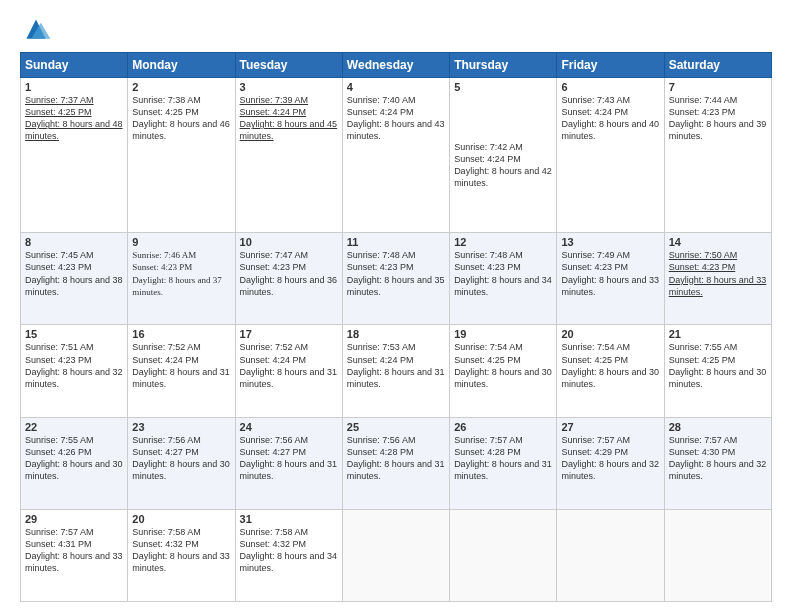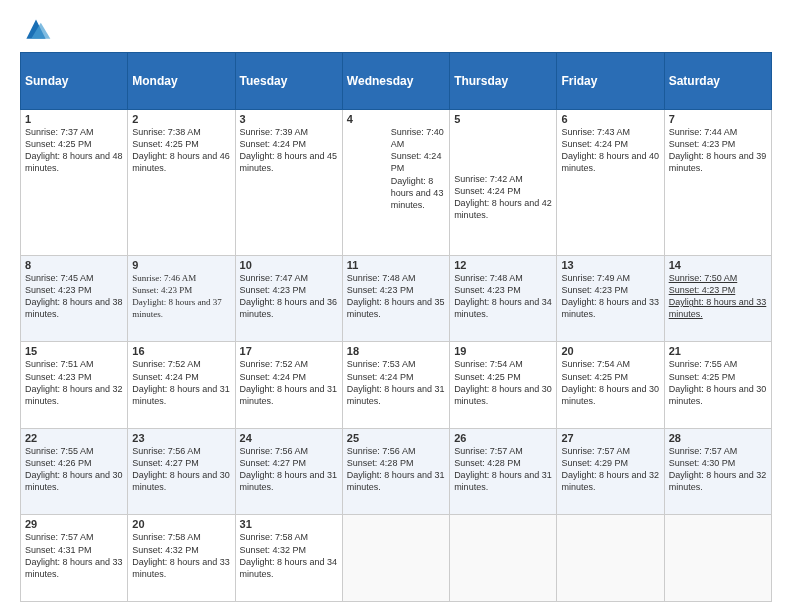--- a/index.html
+++ b/index.html
@@ -56,21 +56,21 @@
       border: 1px solid #ccc;
       border-collapse: collapse;
       width: 100%;
       table-layout: fixed;
     }
     .calendar th {
       background: #2a6db5;
       color: #fff;
       font-size: 12px;
       font-weight: bold;
-      padding: 21px 4px;
+      padding: 5px 4px;
       text-align: left;
       border: 1px solid #1a5a9a;
     }
     .calendar td {
       border: 1px solid #ccc;
       vertical-align: top;
       padding: 3px 4px;
       font-size: 9.5px;
       color: #333;
       background: #fff;
@@ -123,39 +123,39 @@
           <th>Wednesday</th>
           <th>Thursday</th>
           <th>Friday</th>
           <th>Saturday</th>
         </tr>
     </thead>
     <tbody id="calendar-body">
     <tr>
           <td>
             <span class="day-num">1</span>
-            <div class="day-info" style="white-space: pre-line;">Sunrise: 7:37 AM
+            <div class="day-info" style="white-space: pre-line; text-decoration: underline;">Sunrise: 7:37 AM
 Sunset: 4:25 PM
 Daylight: 8 hours and 48 minutes.</div>
           </td>
           <td>
             <span class="day-num">2</span>
             <div class="day-info" style="white-space: pre-line;">Sunrise: 7:38 AM
 Sunset: 4:25 PM
 Daylight: 8 hours and 46 minutes.</div>
           </td>
           <td>
             <span class="day-num">3</span>
-            <div class="day-info" style="white-space: pre-line;">Sunrise: 7:39 AM
+            <div class="day-info" style="white-space: pre-line; text-decoration: underline;">Sunrise: 7:39 AM
 Sunset: 4:24 PM
 Daylight: 8 hours and 45 minutes.</div>
           </td>
           <td>
             <span class="day-num">4</span>
-            <div class="day-info" style="white-space: pre-line; margin-left: 44px;">Sunrise: 7:40 AM
+            <div class="day-info" style="white-space: pre-line;">Sunrise: 7:40 AM
 Sunset: 4:24 PM
 Daylight: 8 hours and 43 minutes.</div>
           </td>
           <td>
             <span class="day-num">5</span>
             <div class="day-info" style="white-space: pre-line; margin-top: 48px;">Sunrise: 7:42 AM
 Sunset: 4:24 PM
 Daylight: 8 hours and 42 minutes.</div>
           </td>
           <td>

